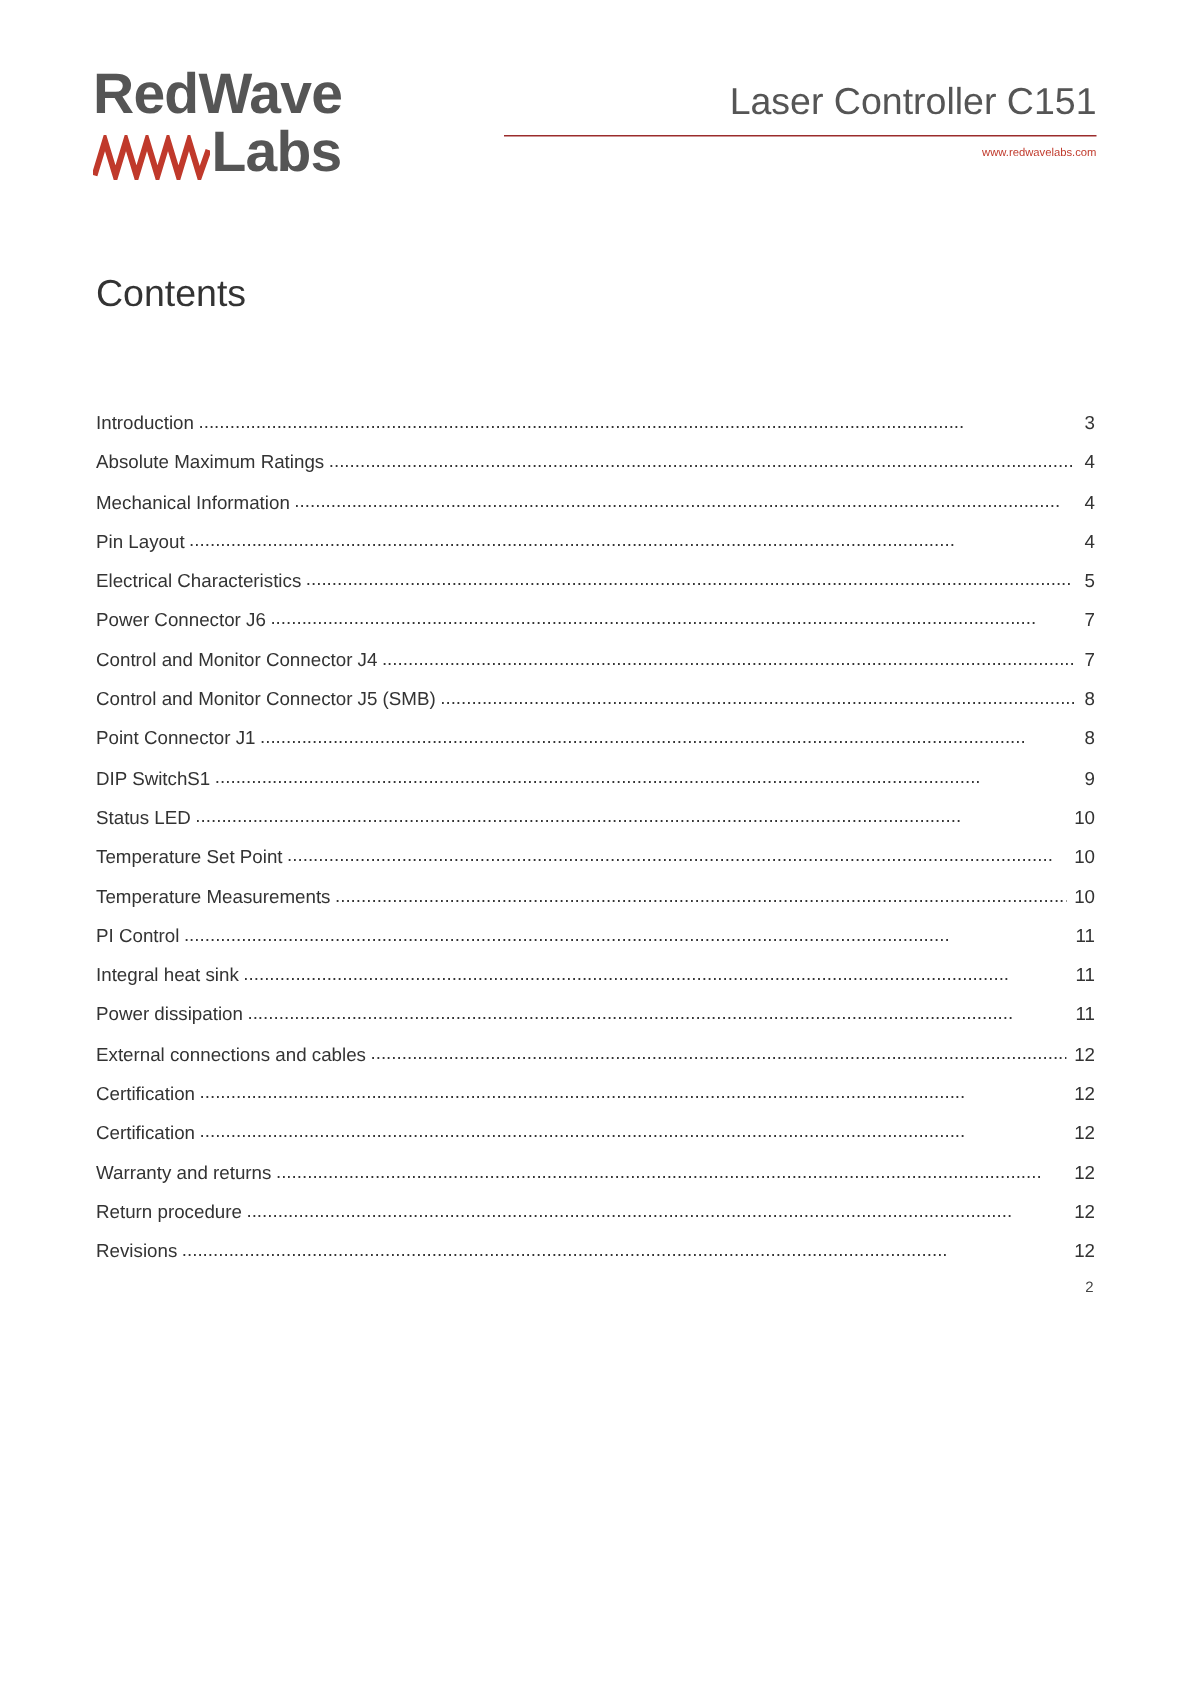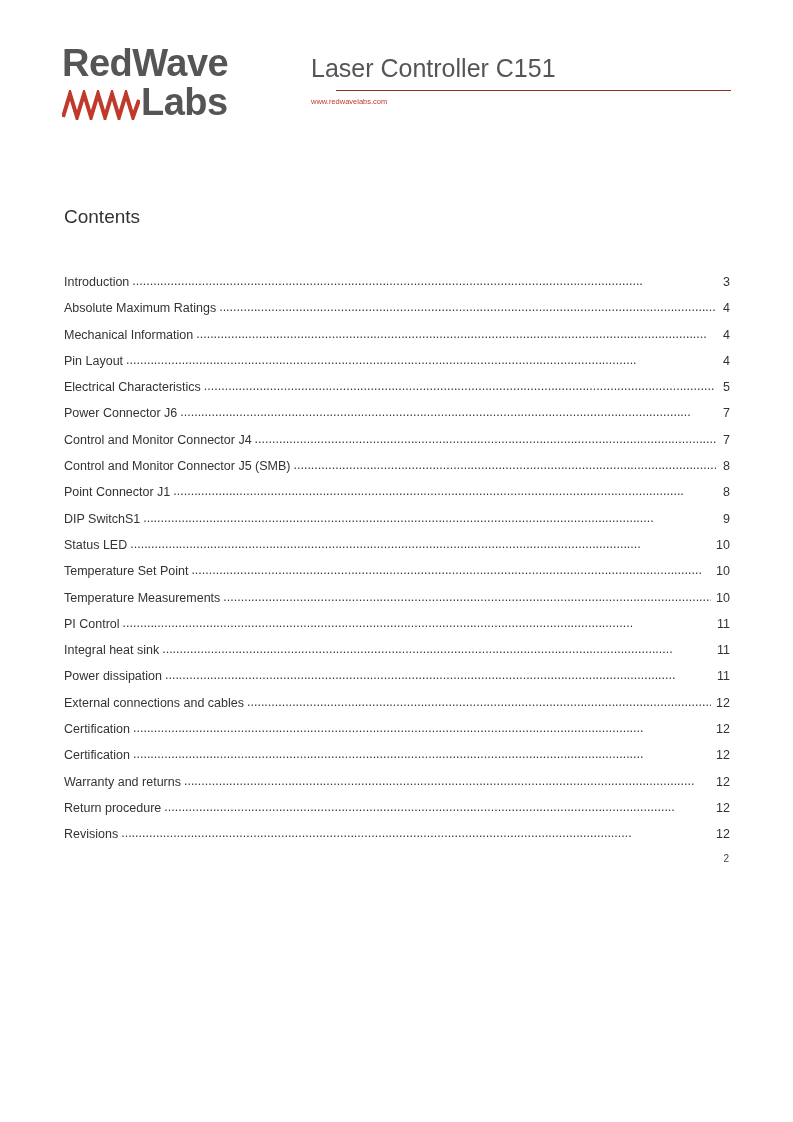--- a/index.html
+++ b/index.html
@@ -62,21 +62,21 @@
     color: #555555;
     letter-spacing: -0.5px;
     line-height: 0.95;
     text-align: right;
   }
 
   .title-block {
     position: absolute;
     right: 0;
     top: 10px;
-    text-align: left;
+    text-align: right;
     width: 420px;
   }
   .doc-title {
     font-size: 25px;
     color: #555555;
     font-weight: normal;
     letter-spacing: 0px;
     white-space: nowrap;
   }
   .title-rule {
@@ -90,24 +90,23 @@
     margin-top: 6px;
     font-size: 7.5px;
     color: #c0392b;
   }
 
   
   .contents-heading {
     position: absolute;
     left: 64px;
     top: 182px;
-    font-size: 19px;
+    font-size: 25px;
     color: #333333;
     font-weight: normal;
-    margin-top: 24px;
   }
 
   .toc {
     position: absolute;
     left: 64px;
     top: 225px;
     width: 666px;
     margin-top: 44px;
   }
   .toc-entry {

